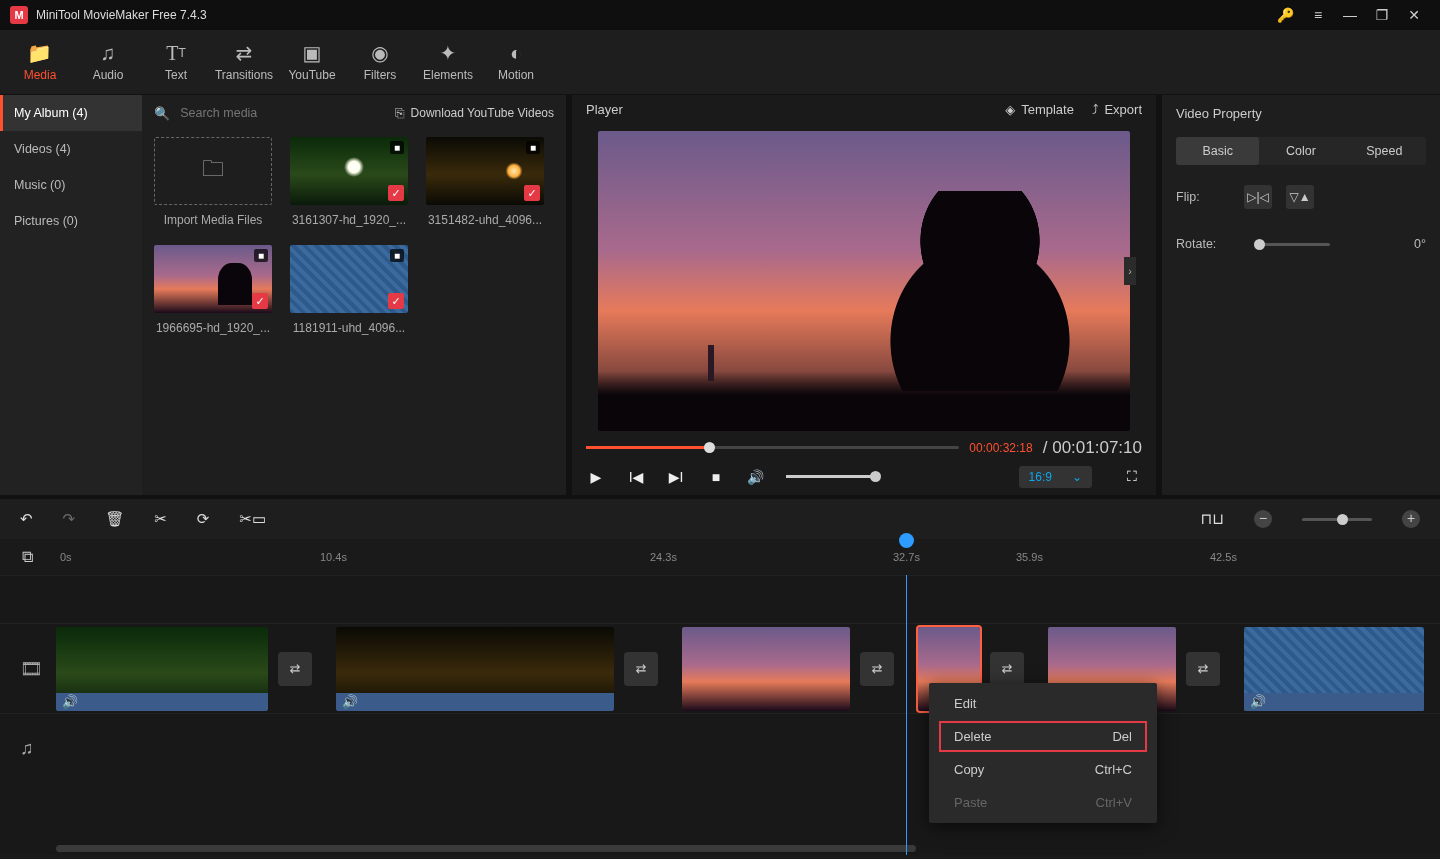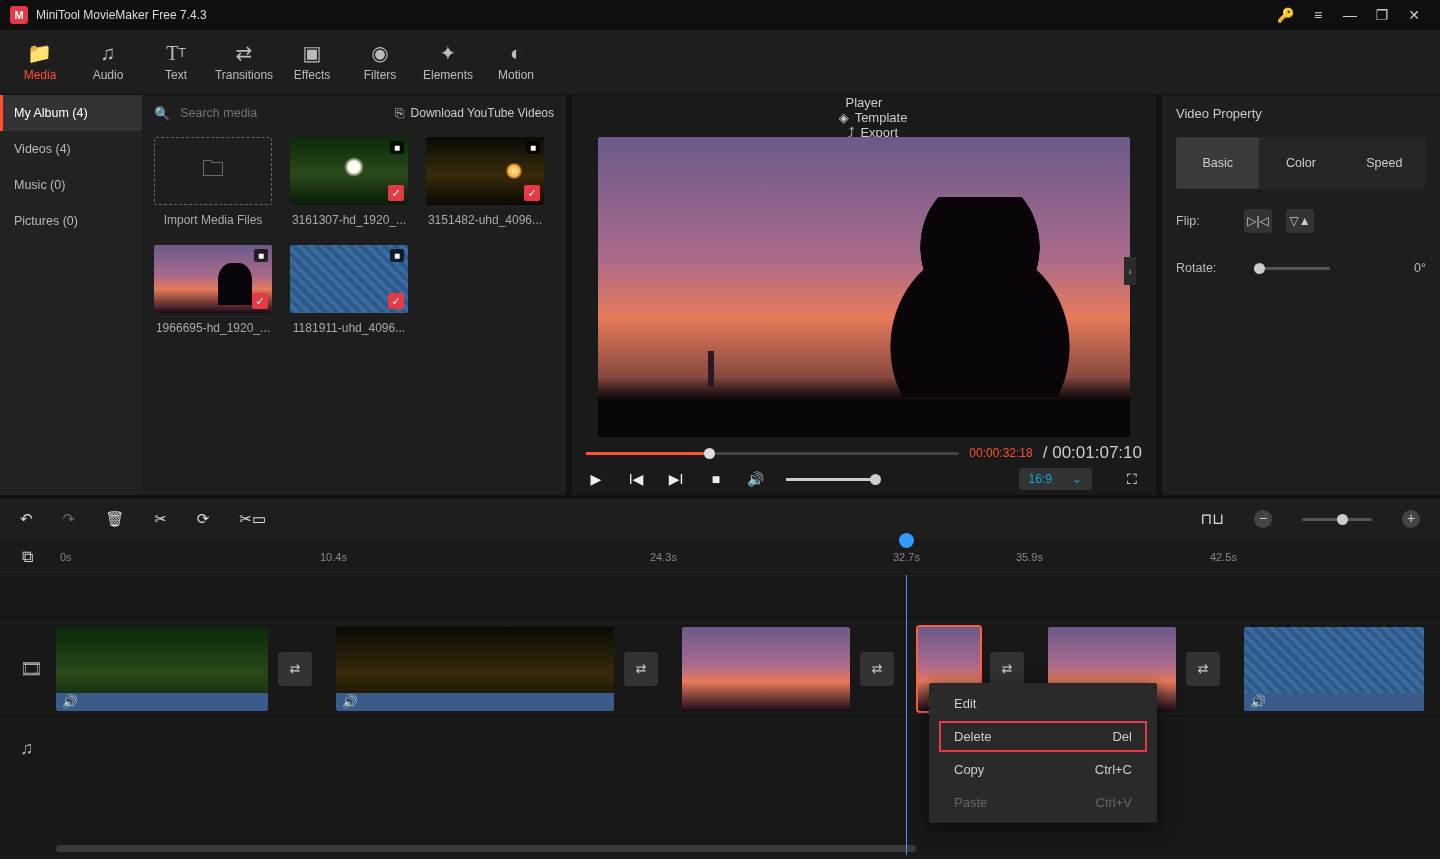--- a/index.html
+++ b/index.html
@@ -24,21 +24,21 @@
 .search-row input { background: transparent; border: none; color: #bbb; outline: none; flex: 1; font-size: 12.5px; }
 .dl-link { color: #ccc; font-size: 12px; display: flex; align-items: center; gap: 6px; cursor: pointer; }
 .media-grid { padding: 6px 12px; display: flex; flex-wrap: wrap; gap: 18px 18px; align-content: flex-start; overflow-y: auto; }
 .media-item { width: 118px; }
 .thumb { width: 118px; height: 68px; border-radius: 2px; position: relative; background-size: cover; background-position: center; }
 .thumb.dashed { border: 1px dashed #666; background: transparent; display: flex; align-items: center; justify-content: center; }
 .thumb .vid-badge { position: absolute; top: 4px; right: 4px; background: rgba(0,0,0,.7); color: #fff; font-size: 10px; padding: 1px 4px; border-radius: 2px; }
 .thumb .check { position: absolute; bottom: 4px; right: 4px; width: 16px; height: 16px; background: #e63946; border-radius: 2px; color: #fff; font-size: 11px; text-align: center; line-height: 16px; }
 .media-item .label { margin-top: 8px; color: #aaa; font-size: 12px; white-space: nowrap; overflow: hidden; text-overflow: ellipsis; text-align: center; }
 .player-panel { flex: 1; background: #1a1a1a; display: flex; flex-direction: column; padding: 0 6px; border-left: 6px solid #111; border-right: 6px solid #111; }
-.player-header { height: 36px; display: flex; align-items: center; padding: 0 8px; color: #ccc; flex-direction: column; }
+.player-header { height: 36px; display: flex; align-items: center; padding: 0 8px; color: #ccc; }
 .player-header .spacer { flex: 1; }
 .player-header .hbtn { display: flex; align-items: center; gap: 6px; margin-left: 18px; cursor: pointer; font-size: 13px; }
 .preview-area { flex: 1; display: flex; align-items: center; justify-content: center; padding: 6px; }
 .preview { width: 532px; height: 300px; background: linear-gradient(180deg, #6b5a8a 0%, #a96a8c 40%, #e67a5a 60%, #2a1824 100%); border-radius: 2px; position: relative; overflow: hidden; }
 .silhouette { position: absolute; right: 60px; bottom: 40px; width: 180px; height: 200px; background: radial-gradient(ellipse 60px 70px at 50% 25%, #0a0509 99%, transparent), radial-gradient(ellipse 90px 100px at 50% 75%, #0a0509 99%, transparent); }
 .skyline { position: absolute; bottom: 0; left: 0; right: 0; height: 60px; background: linear-gradient(0deg, #0a0509 60%, transparent); }
 .tower { position: absolute; bottom: 50px; left: 110px; width: 6px; height: 36px; background: #2a1824; }
 .progress-row { height: 26px; display: flex; align-items: center; padding: 0 8px; gap: 10px; }
 .progress-track { flex: 1; height: 3px; background: #444; position: relative; border-radius: 2px; }
 .progress-fill { position: absolute; left: 0; top: 0; bottom: 0; width: 33%; background: #ff5030; }
@@ -47,21 +47,21 @@
 .time-dur { color: #ccc; font-size: 17px; }
 .controls-row { height: 44px; display: flex; align-items: center; padding: 0 8px; gap: 20px; }
 .ctrl { color: #eee; cursor: pointer; font-size: 14px; width: 20px; text-align: center; }
 .vol-track { width: 90px; height: 3px; background: #666; position: relative; border-radius: 2px; }
 .vol-fill { position: absolute; left: 0; top: 0; bottom: 0; width: 100%; background: #ccc; }
 .vol-knob { position: absolute; right: -5px; top: -4px; width: 11px; height: 11px; background: #ccc; border-radius: 50%; }
 .ratio-select { margin-left: auto; background: #333; color: #0ea5e9; padding: 4px 10px; border-radius: 3px; display: flex; align-items: center; gap: 20px; cursor: pointer; font-size: 12px; }
 .prop-panel { width: 278px; background: #1e1e1e; padding: 0 0; }
 .prop-header { height: 36px; display: flex; align-items: center; padding: 0 14px; color: #ccc; font-size: 13px; }
 .prop-tabs { display: flex; background: #262626; border-radius: 3px; margin: 6px 14px; }
-.prop-tab { flex: 1; text-align: center; padding: 19px 0; color: #ccc; cursor: pointer; font-size: 12.5px; }
+.prop-tab { flex: 1; text-align: center; padding: 7px 0; color: #ccc; cursor: pointer; font-size: 12.5px; }
 .prop-tab.active { background: #3a3a3a; border-radius: 3px; }
 .prop-row { display: flex; align-items: center; padding: 14px 14px; color: #bbb; gap: 14px; font-size: 12.5px; }
 .flip-btn { width: 28px; height: 24px; background: #333; border-radius: 3px; display:flex; align-items:center; justify-content:center; cursor:pointer; color:#ccc; font-size:12px; }
 .rotate-track { width: 76px; height: 3px; background: #555; position: relative; border-radius: 2px; margin-left: 10px; }
 .rotate-knob { position: absolute; left: 0; top: -4px; width: 11px; height: 11px; background: #ccc; border-radius: 50%; }
 .collapse-handle { position: absolute; left: 1124px; top: 257px; width: 12px; height: 28px; background: #2b2b2b; color: #aaa; font-size: 11px; display:flex; align-items:center; justify-content:center; cursor:pointer;}
 .reset-btn { margin: 290px 14px 0; background: #2c2c2c; color: #666; text-align:center; padding: 8px 0; border-radius:3px; font-size:13px;}
 .timeline-toolbar { height: 44px; background: #1e1e1e; display: flex; align-items: center; padding: 0 20px; gap: 30px; border-top: 4px solid #111; }
 .tl-btn { color: #ddd; cursor: pointer; font-size: 15px; }
 .tl-spacer { flex: 1; }
@@ -112,21 +112,21 @@
   <div class="tab">
     <span class="icon" style="font-family:serif;">T<span style="font-size:12px">T</span></span>
     <span>Text</span>
   </div>
   <div class="tab">
     <span class="icon">⇄</span>
     <span>Transitions</span>
   </div>
   <div class="tab">
     <span class="icon">▣</span>
-    <span>Effects</span>
+    <span>YouTube</span>
   </div>
   <div class="tab">
     <span class="icon">◉</span>
     <span>Filters</span>
   </div>
   <div class="tab">
     <span class="icon">✦</span>
     <span>Elements</span>
   </div>
   <div class="tab">

